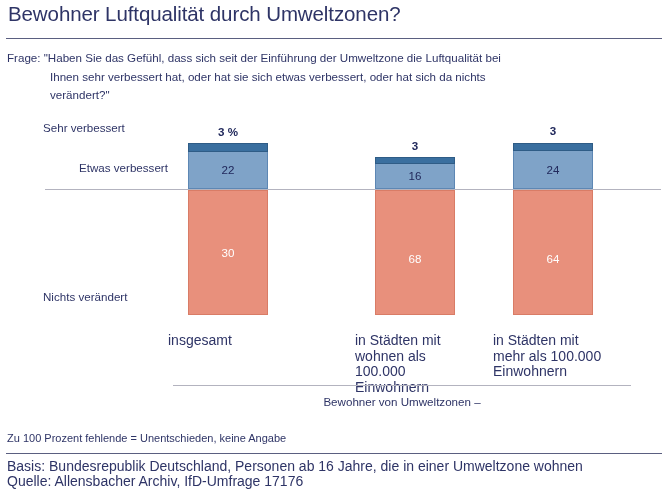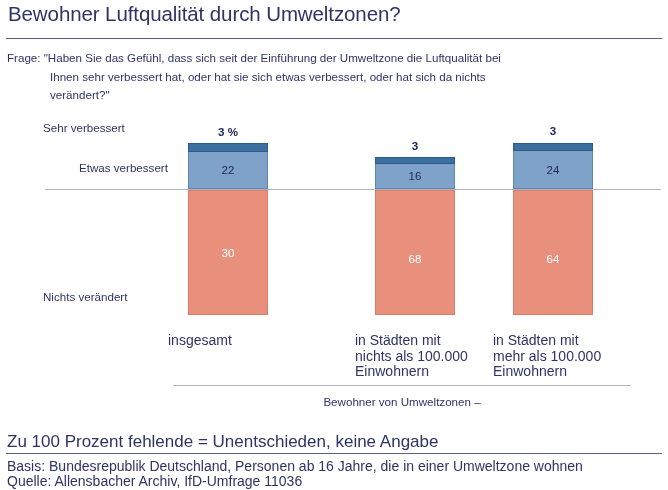--- a/index.html
+++ b/index.html
@@ -155,21 +155,21 @@
     text-align: center;
     font-size: 11.6px;
     color: #2e3466;
   }
 
   
   #note-100 {
     position: absolute;
     left: 7px;
     top: 432px;
-    font-size: 17px;
+    font-size: 11px;
     color: #2e3466;
   }
   #footer-rule {
     position: absolute;
     left: 6px;
     top: 453px;
     width: 656px;
     height: 1px;
     background: #5a5f80;
   }
@@ -235,32 +235,32 @@
     <div class="seg-value val-light" style="top:163px;">24</div>
     <div class="seg seg-salmon" style="top:190px; height:125px;"></div>
     <div class="seg-value val-salmon" style="top:252px;">64</div>
   </div>
 
   <div class="xlabel" id="xlabel-0">
     <div>insgesamt</div>
   </div>
   <div class="xlabel" id="xlabel-1">
     <div>in Städten mit</div>
-    <div>nichts als 100.000</div>
+    <div>wohnen als 100.000</div>
     <div>Einwohnern</div>
   </div>
   <div class="xlabel" id="xlabel-2">
     <div>in Städten mit</div>
     <div>mehr als 100.000</div>
     <div>Einwohnern</div>
   </div>
 
   <div id="baseline"></div>
   <div id="axis-caption">Bewohner von Umweltzonen –</div>
 </div>
 
 <div id="note-100">Zu 100 Prozent fehlende = Unentschieden, keine Angabe</div>
 <div id="footer-rule"></div>
 <div id="basis">
   <div>Basis: Bundesrepublik Deutschland, Personen ab 16 Jahre, die in einer Umweltzone wohnen</div>
-  <div>Quelle: Allensbacher Archiv, IfD-Umfrage 11036</div>
+  <div>Quelle: Allensbacher Archiv, IfD-Umfrage 17176</div>
 </div>
 <div id="copyright">© IfD-Allensbach</div>
 
 </body></html>

